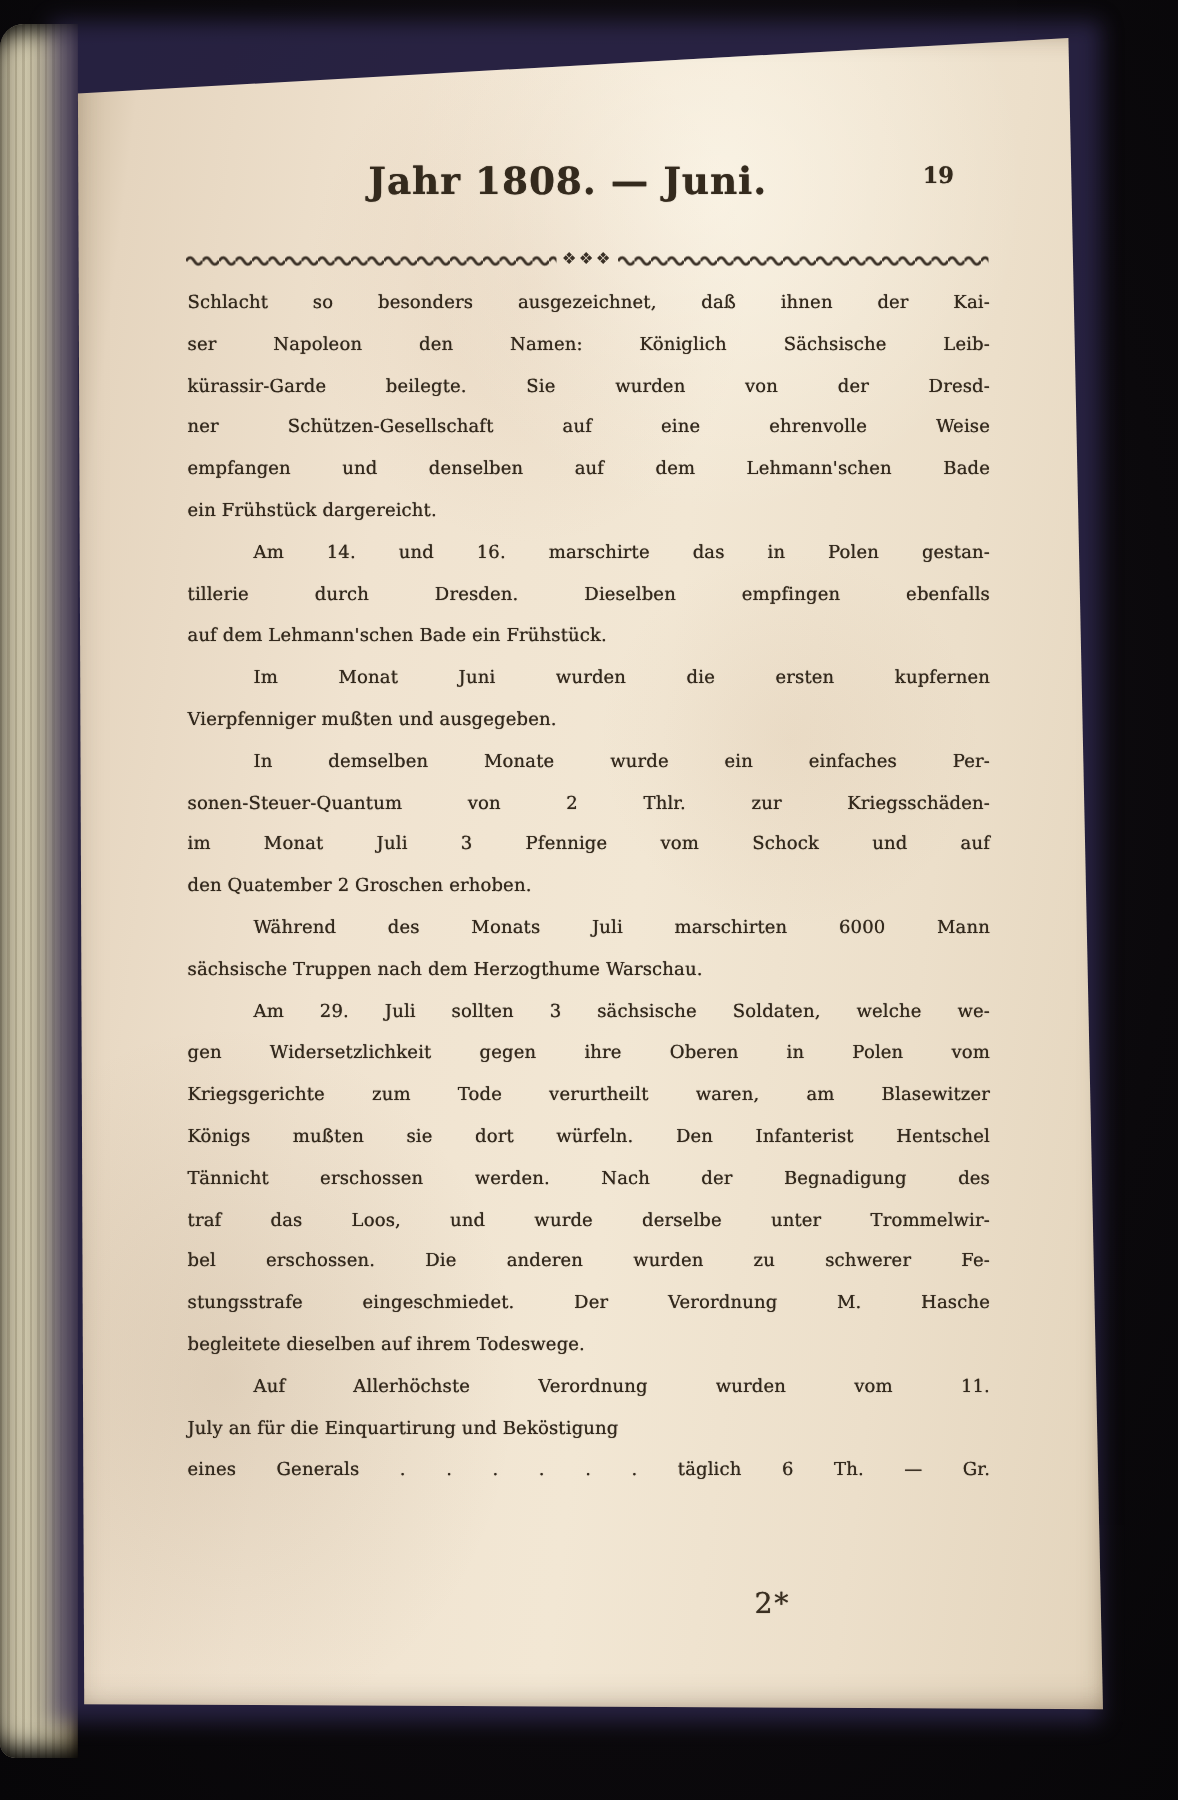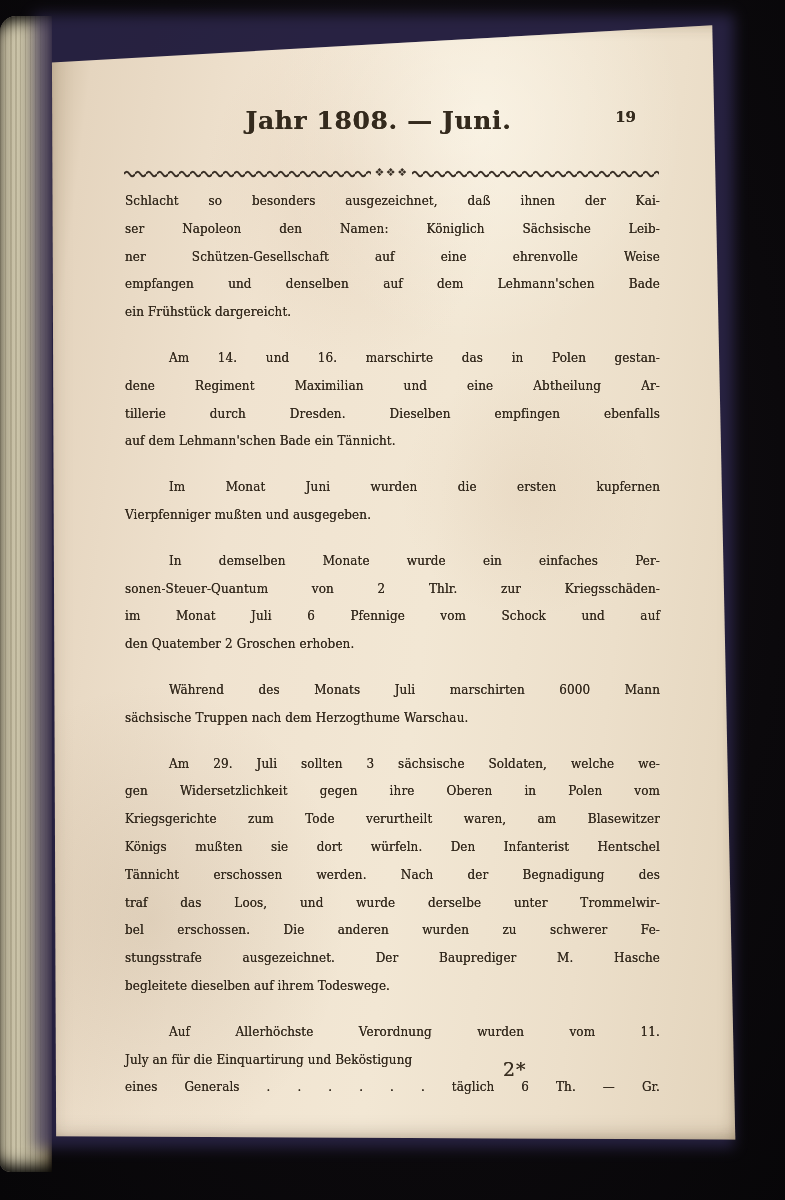--- a/index.html
+++ b/index.html
@@ -63,21 +63,21 @@
     font-size:11px;letter-spacing:1.5px;color:#3a3026;
     transform:translateY(-1px);
   }
   .text-block{
     position:absolute;left:87px;top:166px;width:535px;
     font-size:12px;line-height:27.8px;color:#32281c;
     text-shadow:0 0 .55px rgba(50,40,28,.9);
     letter-spacing:.1px;
   }
   .para{margin:0;}
-  .para.indent .line:first-child{text-indent:44px;margin-top:18px;}
+  .para.indent .line:first-child{text-indent:44px;}
   .line{
     height:27.8px;text-align:justify;text-align-last:left;
   }
   .line.full{text-align-last:justify;}
   .signature{
     position:absolute;left:87px;top:1036px;width:535px;
     font-size:19px;color:#3a2f21;
     padding-left:378px;letter-spacing:1px;
     text-shadow:0 0 .55px rgba(50,40,28,.9);
   }
@@ -113,53 +113,53 @@
           </pattern>
         </defs>
         <rect width="100%" height="12" fill="url(#wv2)"></rect>
       </svg>
     </div>
 
     <div class="text-block">
         <div class="para">
           <div class="line full">Schlacht so besonders ausgezeichnet, daß ihnen der Kai-</div>
           <div class="line full">ser Napoleon den Namen: Königlich Sächsische Leib-</div>
+          <div class="line full">kürassir-Garde beilegte. Sie wurden von der Dresd-</div>
           <div class="line full">ner Schützen-Gesellschaft auf eine ehrenvolle Weise</div>
           <div class="line full">empfangen und denselben auf dem Lehmann'schen Bade</div>
           <div class="line">ein Frühstück dargereicht.</div>
         </div>
         <div class="para indent">
           <div class="line full">Am 14. und 16. marschirte das in Polen gestan-</div>
-          <div class="line full">dene Regiment Maximilian und eine Abtheilung Ar-</div>
           <div class="line full">tillerie durch Dresden. Dieselben empfingen ebenfalls</div>
-          <div class="line">auf dem Lehmann'schen Bade ein Tännicht.</div>
+          <div class="line">auf dem Lehmann'schen Bade ein Frühstück.</div>
         </div>
         <div class="para indent">
           <div class="line full">Im Monat Juni wurden die ersten kupfernen</div>
           <div class="line">Vierpfenniger mußten und ausgegeben.</div>
         </div>
         <div class="para indent">
           <div class="line full">In demselben Monate wurde ein einfaches Per-</div>
           <div class="line full">sonen-Steuer-Quantum von 2 Thlr. zur Kriegsschäden-</div>
-          <div class="line full">im Monat Juli 6 Pfennige vom Schock und auf</div>
+          <div class="line full">im Monat Juli 3 Pfennige vom Schock und auf</div>
           <div class="line">den Quatember 2 Groschen erhoben.</div>
         </div>
         <div class="para indent">
           <div class="line full">Während des Monats Juli marschirten 6000 Mann</div>
           <div class="line">sächsische Truppen nach dem Herzogthume Warschau.</div>
         </div>
         <div class="para indent">
           <div class="line full">Am 29. Juli sollten 3 sächsische Soldaten, welche we-</div>
           <div class="line full">gen Widersetzlichkeit gegen ihre Oberen in Polen vom</div>
           <div class="line full">Kriegsgerichte zum Tode verurtheilt waren, am Blasewitzer</div>
           <div class="line full">Königs mußten sie dort würfeln. Den Infanterist Hentschel</div>
           <div class="line full">Tännicht erschossen werden. Nach der Begnadigung des</div>
           <div class="line full">traf das Loos, und wurde derselbe unter Trommelwir-</div>
           <div class="line full">bel erschossen. Die anderen wurden zu schwerer Fe-</div>
-          <div class="line full">stungsstrafe ausgezeichnet. Der Bauprediger M. Hasche</div>
+          <div class="line full">stungsstrafe eingeschmiedet. Der Verordnung M. Hasche</div>
           <div class="line">begleitete dieselben auf ihrem Todeswege.</div>
         </div>
         <div class="para indent">
           <div class="line full">Auf Allerhöchste Verordnung wurden vom 11.</div>
           <div class="line">July an für die Einquartirung und Beköstigung</div>
           <div class="line full">eines Generals . . . . . . täglich 6 Th. — Gr.</div>
         </div>
       </div>
 
     <div class="signature">2*</div>

